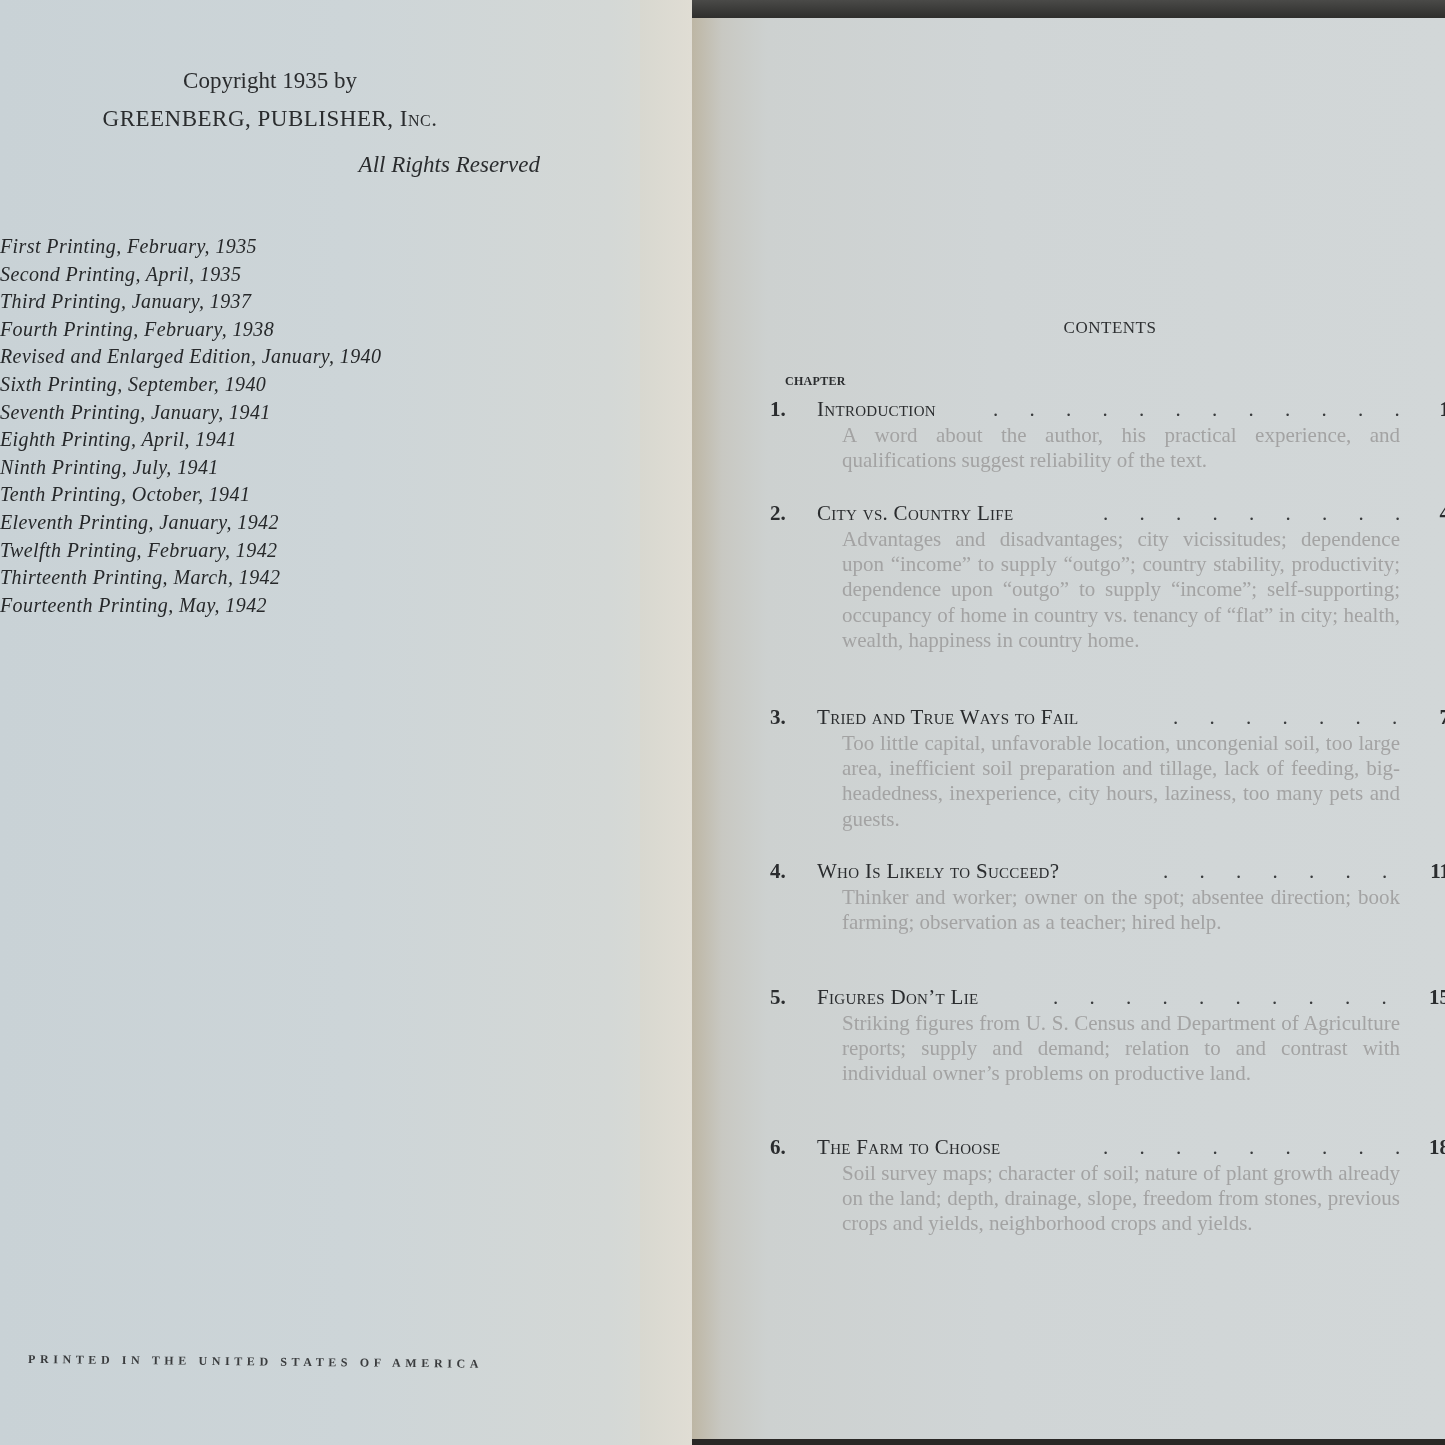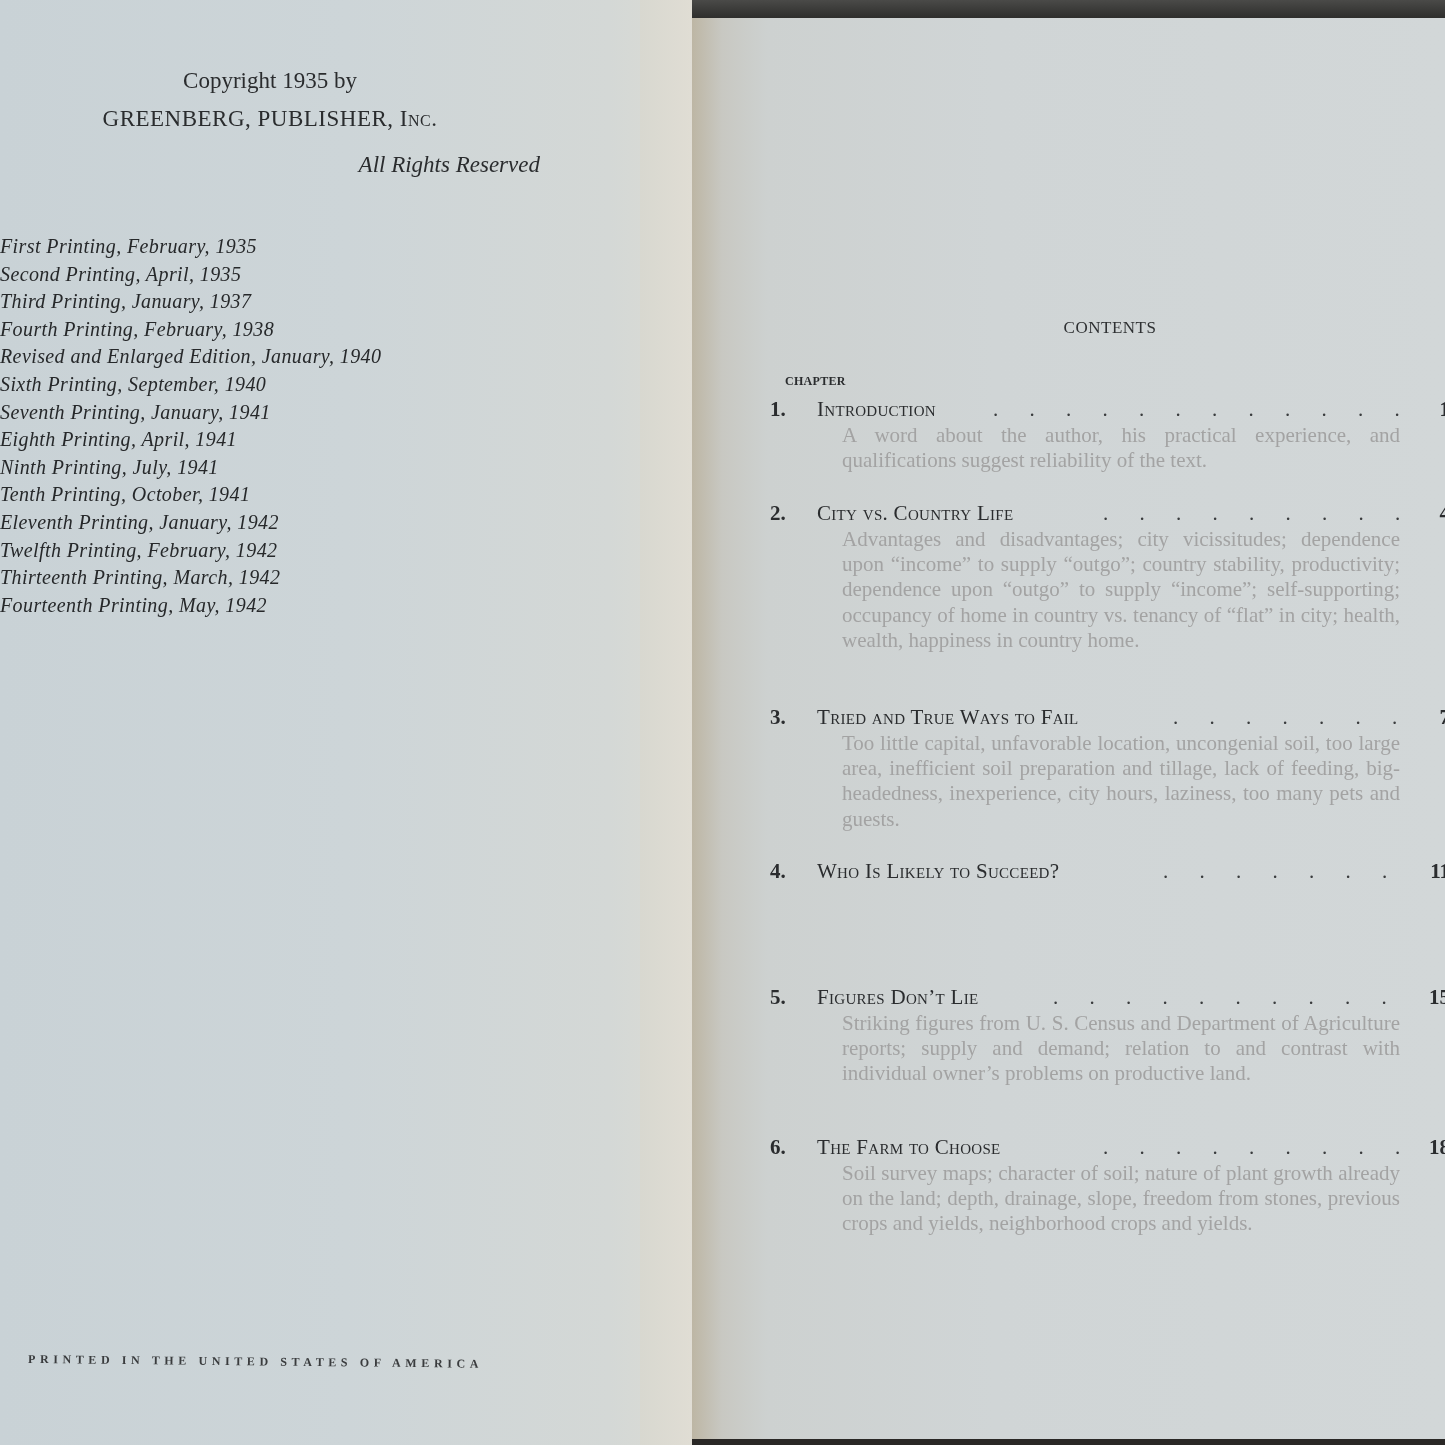--- a/index.html
+++ b/index.html
@@ -138,20 +138,21 @@
     <div class="ch-desc">Too little capital, unfavorable location, uncongenial soil, too large area, inefficient soil preparation and tillage, lack of feeding, big-headedness, inexperience, city hours, laziness, too many pets and guests.</div>
   </div>
 
   <div class="chapter" style="top:857px;">
     <div class="ch-head">
       <span class="ch-num">4.</span>
       <span class="ch-title">Who Is Likely to Succeed?</span>
       <span class="ch-dots" style="right:47px; width:240px; overflow:hidden; text-align:right;">. . . . . . . . . . . . . .</span>
       <span class="ch-page">11</span>
     </div>
+    <div class="ch-desc">Thinker and worker; owner on the spot; absentee direction; book farming; observation as a teacher; hired help.</div>
   </div>
 
   <div class="chapter" style="top:983px;">
     <div class="ch-head">
       <span class="ch-num">5.</span>
       <span class="ch-title">Figures Don’t Lie</span>
       <span class="ch-dots" style="right:47px; width:350px; overflow:hidden; text-align:right;">. . . . . . . . . . . . . .</span>
       <span class="ch-page">15</span>
     </div>
     <div class="ch-desc">Striking figures from U. S. Census and Department of Agriculture reports; supply and demand; relation to and contrast with individual owner’s problems on productive land.</div>

